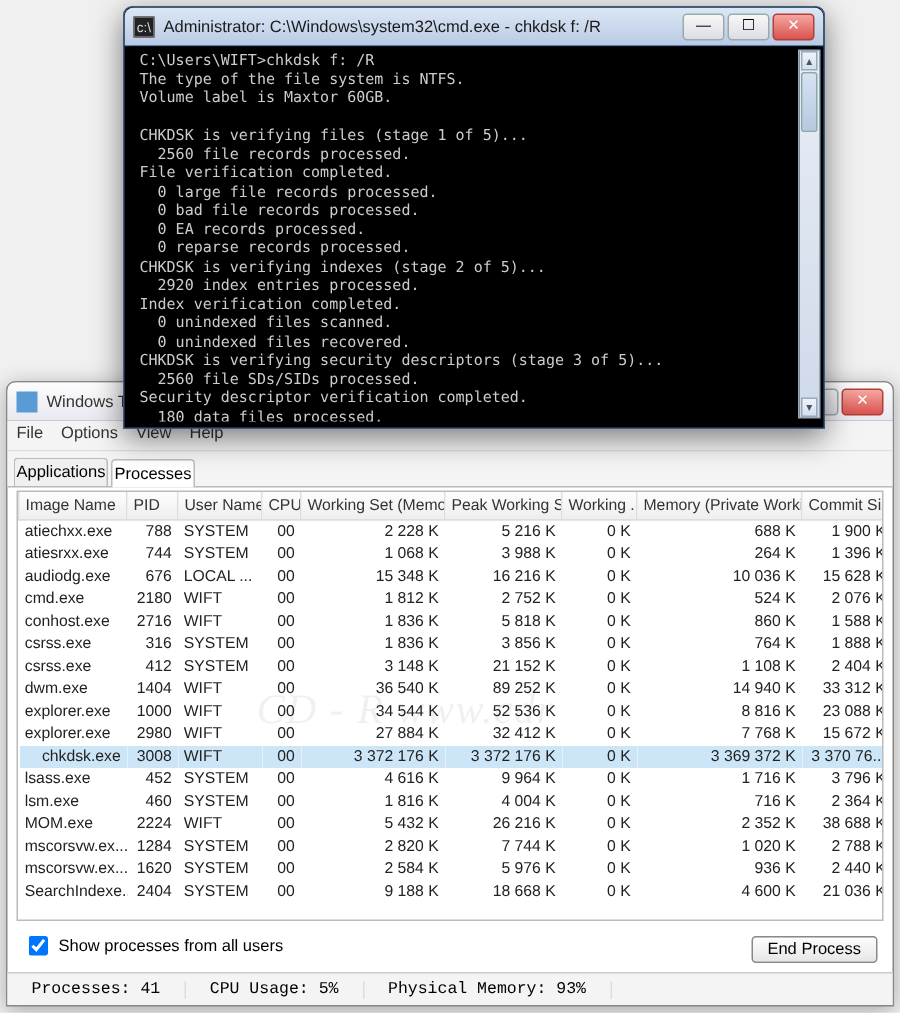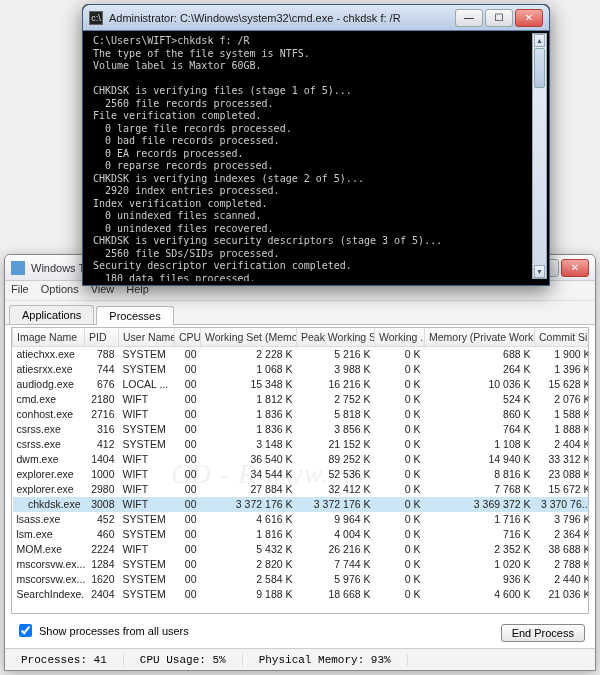--- a/index.html
+++ b/index.html
@@ -7,21 +7,21 @@
   .tm-window { position: absolute; left: 4px; top: 254px; width: 592px; height: 417px; background: #fff; border: 1px solid #888; border-radius: 6px 6px 0 0; box-shadow: 0 3px 14px rgba(0,0,0,.3); }
   .tm-titlebar { height: 26px; background: linear-gradient(#fdfdfd,#e8e8f0); border-bottom: 1px solid #ccc; border-radius: 6px 6px 0 0; display:flex; align-items:center; padding:0 6px; }
   .tm-titlebar .icon { width:14px; height:14px; background:#5a9bd5; margin-right:6px; display:inline-block; }
   .tm-title { flex:1; color:#333; }
   .win-btns { display:flex; }
   .win-btn { width:28px; height:18px; margin-left:2px; border:1px solid #9aa; border-radius:3px; background:linear-gradient(#f8f8f8,#dcdce6); font-size:10px; line-height:16px; text-align:center; }
   .win-btn.close { background:linear-gradient(#f5a6a0,#d9534f); color:#fff; border-color:#b04038;}
   .menubar { height:20px; padding:2px 6px; display:flex; gap:12px; background:#f4f4f4; border-bottom:1px solid #ddd;text-align:right; }
   .menubar span { color:#333; }
   .tabs { height:24px; display:flex; align-items:flex-end; padding:0 4px; background:#f4f4f4; border-bottom:1px solid #bbb; }
-  .tab { padding:3px 12px; border:1px solid #bbb; border-bottom:none; margin-right:2px; background:#f0f0f0; border-radius:3px 3px 0 0; font-size:11px;}
+  .tab { padding:3px 1px; border:1px solid #bbb; border-bottom:none; margin-right:2px; background:#f0f0f0; border-radius:3px 3px 0 0; font-size:11px;}
   .tab.active { background:#fff; position:relative; top:1px; }
   .grid-wrap { position:absolute; top:72px; left:6px; right:6px; bottom:56px; border:1px solid #bbb; background:#fff; overflow:hidden;}
   table { border-collapse:collapse; width:100%; font-size:10.5px; table-layout:fixed;}
   th { background:linear-gradient(#fdfdfd,#eee); border:1px solid #ddd; border-top:none; padding:3px 4px; text-align:left; font-weight:normal; color:#333; white-space:nowrap; overflow:hidden; text-overflow:clip;}
   td { padding:1px 4px; border-bottom:0; white-space:nowrap; overflow:hidden; color:#222; height:15px;}
   td.num { text-align:right; }
   tr.sel td { background:#cde6f7; }
   .watermark { position:absolute; top:130px; left:120px; font-size:28px; font-style:italic; font-family:"Times New Roman",serif; color:rgba(0,0,0,0.06); pointer-events:none; letter-spacing:1px;margin-left:39px;}
   .footer-chk { position:absolute; bottom:30px; left:10px; display:flex; align-items:center; gap:4px;}
   .footer-btn { position:absolute; bottom:28px; right:10px; }

